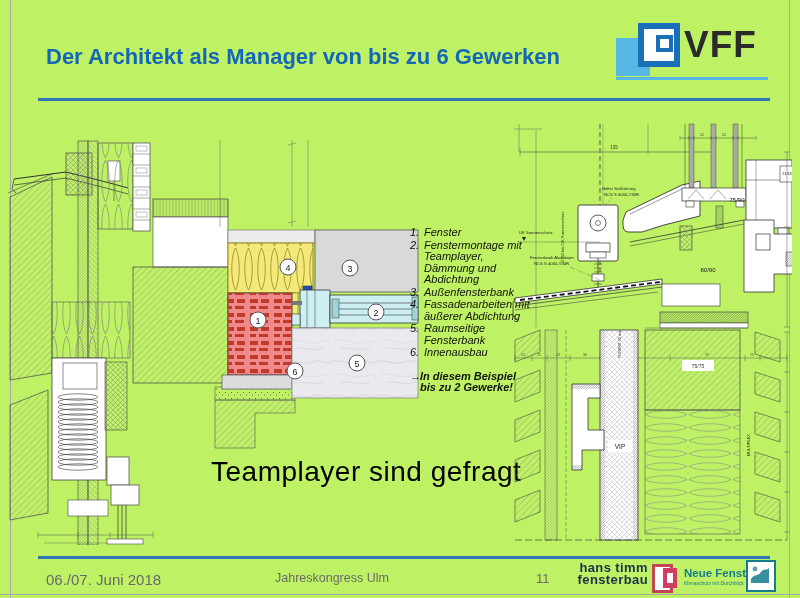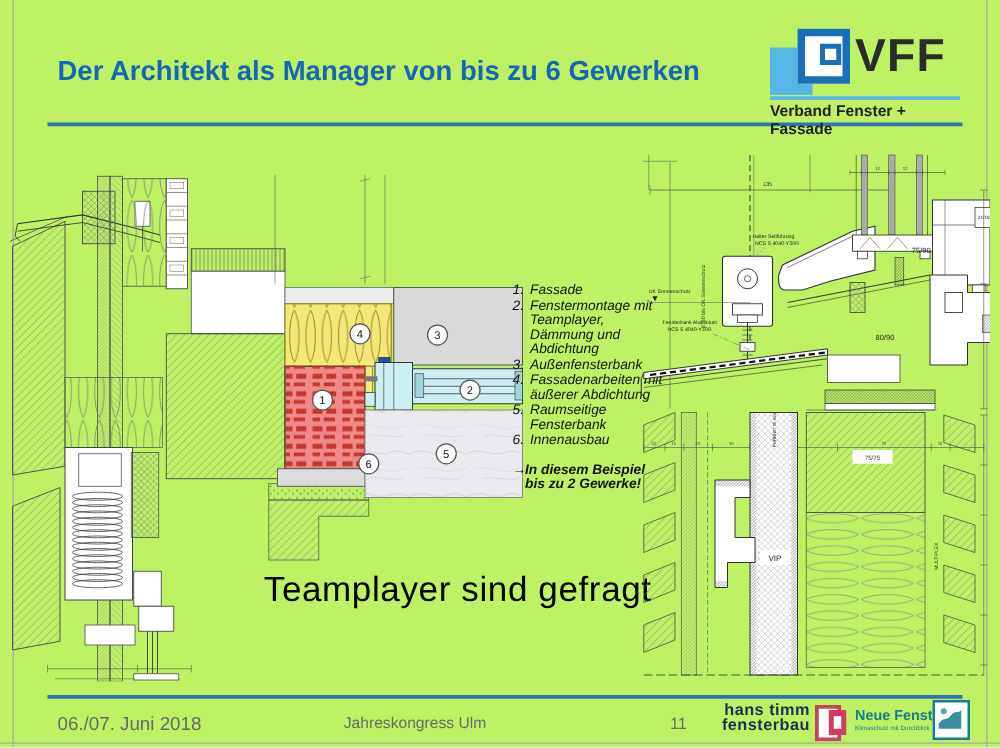--- a/index.html
+++ b/index.html
@@ -110,21 +110,20 @@
 
   <div class="title">Der Architekt als Manager von bis zu 6 Gewerken</div>
   <div class="rule top"></div>
 
   <div class="vff">
     <span class="sq-light"></span>
     <span class="sq-frame"></span>
     <span class="sq-inner"></span>
     <span class="acronym">VFF</span>
     <span class="blue-line"></span>
-    <span class="subtitle">Verband Fenster + Fassade</span>
   </div>
 
   <svg style="position:absolute;left:8px;top:115px" width="430" height="430" viewBox="0 0 430 430">
 
     <polygon points="2,82 44,62 44,258 2,265" fill="url(#pHatch)" stroke="#555" stroke-width="0.8"></polygon>
     <polyline points="0,78 46,58" fill="none" stroke="#555" stroke-width="0.7"></polyline>
     <polygon points="2,290 40,275 40,398 2,405" fill="url(#pHatch)" stroke="#555" stroke-width="0.8"></polygon>
 
     <rect x="58" y="38" width="26" height="42" fill="url(#pCross)" stroke="#444" stroke-width="0.7"></rect>
     <polyline points="6,64 58,57 98,67 120,73" fill="none" stroke="#333" stroke-width="1"></polyline>
@@ -237,21 +236,21 @@
       <circle cx="349" cy="248" r="8" fill="#fdfdfd" stroke="#555" stroke-width="1"></circle>
       <text x="349" y="251.5" font-size="9" text-anchor="middle" fill="#222">5</text>
       <circle cx="287" cy="256" r="8" fill="#fdfdfd" stroke="#555" stroke-width="1"></circle>
       <text x="287" y="259.5" font-size="9" text-anchor="middle" fill="#222">6</text>
     </g>
   </svg>
 
   <div class="gw-list">
     <div class="gw-item">
         <span class="gw-num">1.</span>
-        <span class="gw-text">Fassade</span>
+        <span class="gw-text">Fenster</span>
       </div>
     <div class="gw-item">
         <span class="gw-num">2.</span>
         <span class="gw-text">Fenstermontage mit Teamplayer, Dämmung und Abdichtung</span>
       </div>
     <div class="gw-item">
         <span class="gw-num">3.</span>
         <span class="gw-text">Außenfensterbank</span>
       </div>
     <div class="gw-item">

